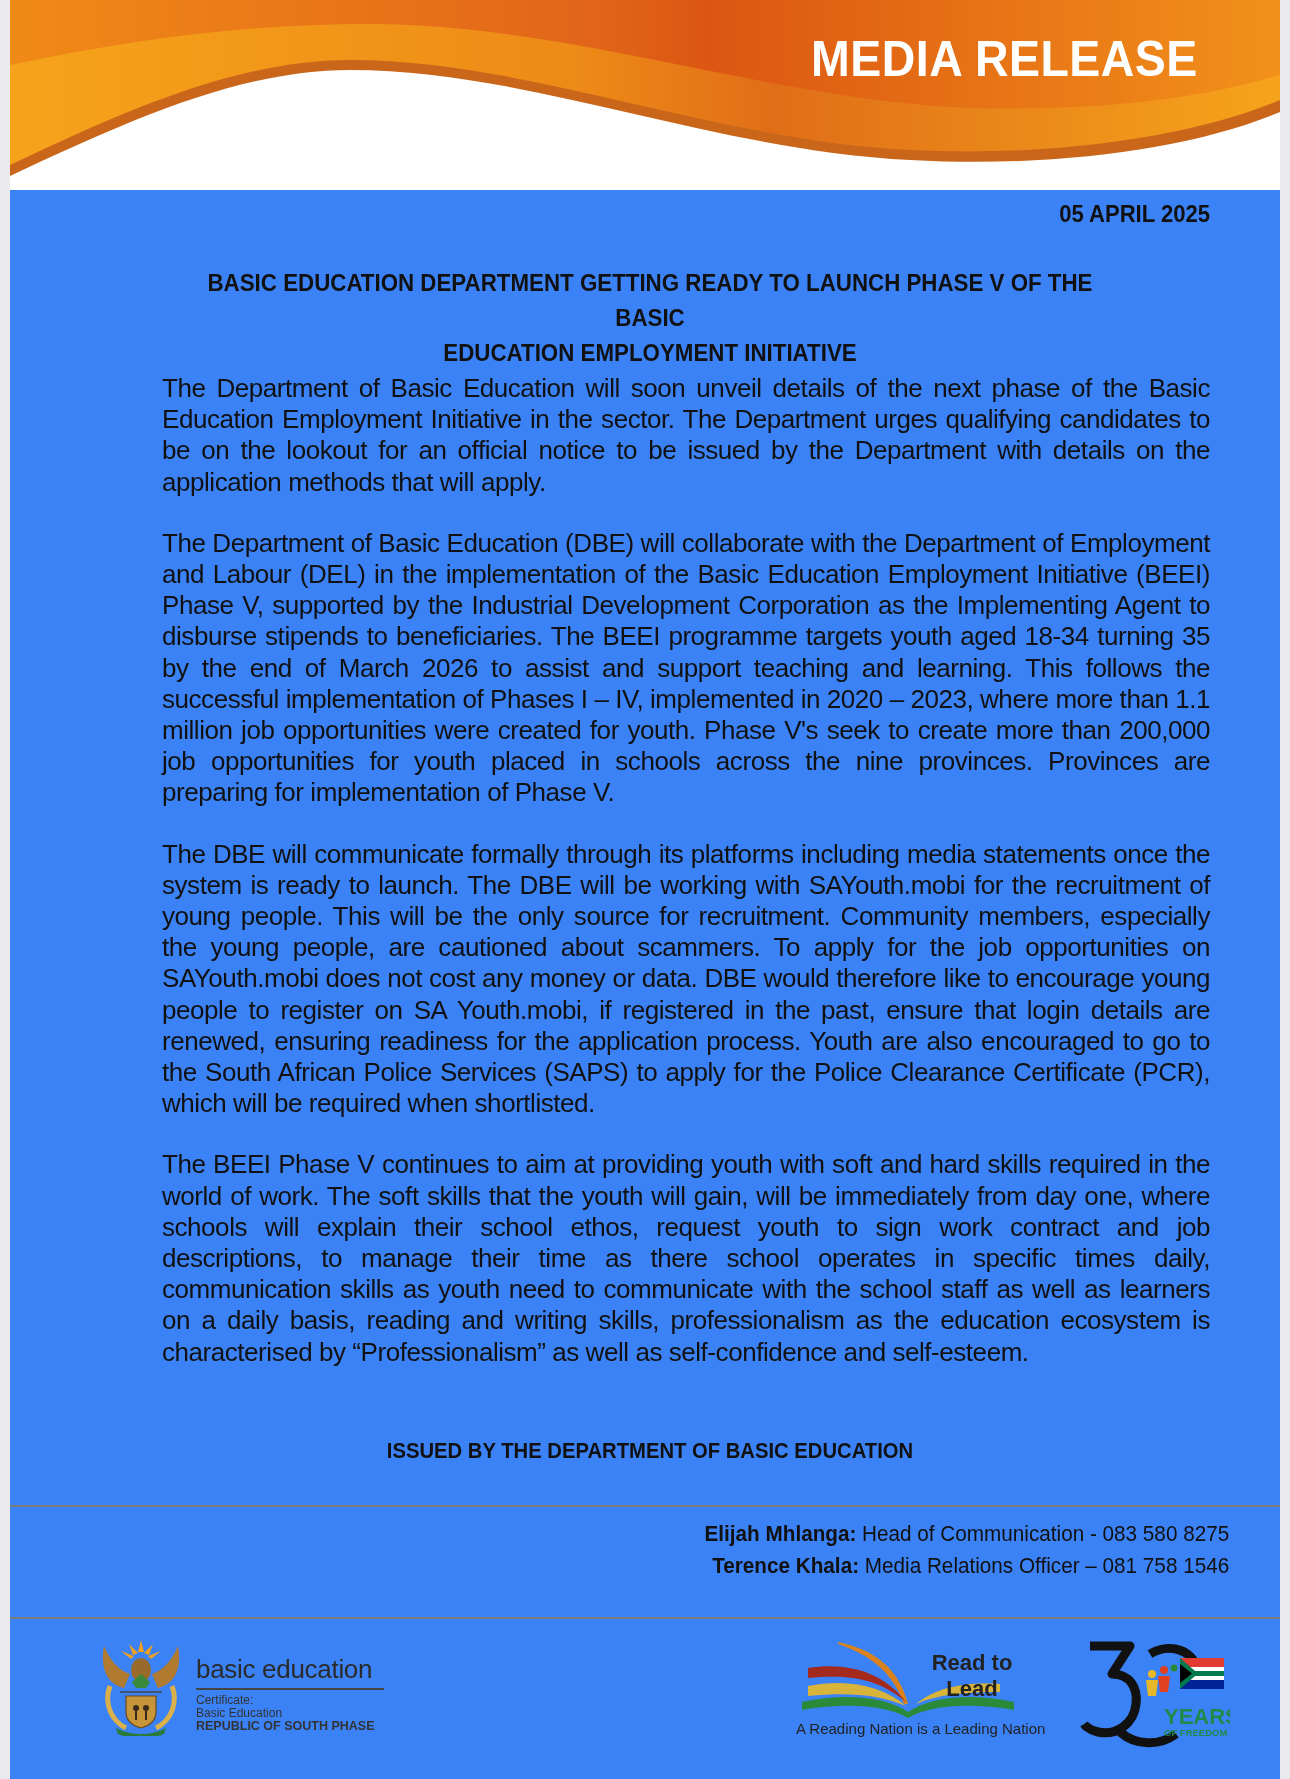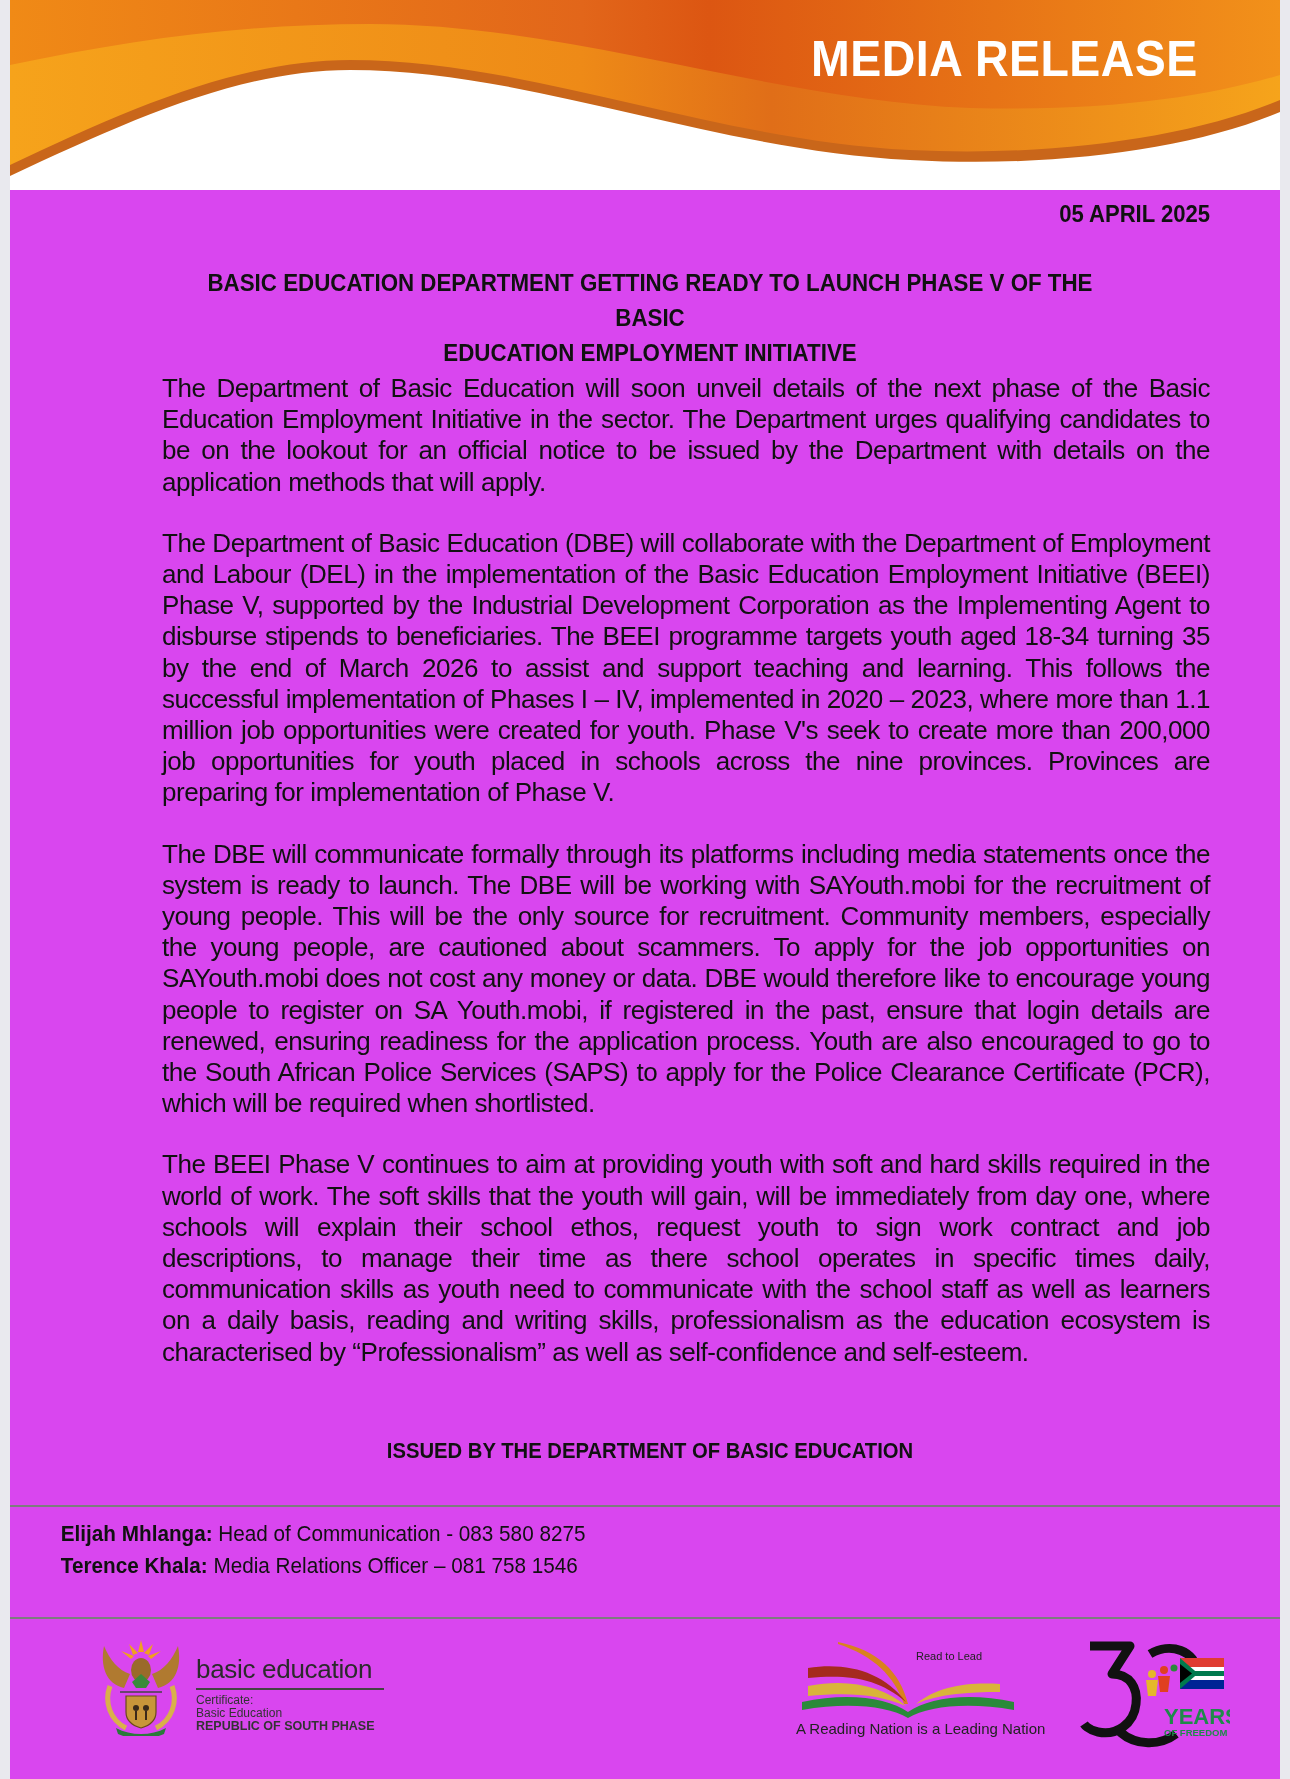--- a/index.html
+++ b/index.html
@@ -1,20 +1,20 @@
 <!DOCTYPE html>
 <html><head>
 <meta charset="utf-8">
 <style>
   * { box-sizing: border-box; margin: 0; padding: 0; }
   html, body { width: 1290px; height: 1779px; background: #e9e9ee; overflow: hidden; }
   body { font-family: "Liberation Sans", sans-serif; color: #111; }
   .page {
     position: absolute; left: 10px; top: 0; width: 1270px; height: 1779px;
-    background: #d946ef; overflow: hidden;
+    background: #3b82f6; overflow: hidden;
   }
   .header-wave { position: absolute; left: 0; top: 0; width: 1270px; height: 190px; }
   .header-title {
     position: absolute; right: 82px; top: 30px;
     font-family: "Liberation Sans", sans-serif; font-size: 50px; font-weight: 700;
     color: #ffffff; letter-spacing: 0.5px; transform: scaleX(0.93); transform-origin: right center;
   }
   .date {
     position: absolute; right: 70px; top: 200px;
     font-size: 24px; font-weight: 700; transform: scaleX(0.92); transform-origin: right center;
@@ -28,32 +28,32 @@
   .para {
     font-size: 26px; line-height: 31.2px; text-align: justify; margin-bottom: 30px;
     font-family: "Liberation Sans Narrow", "Liberation Sans", sans-serif;
     letter-spacing: -0.45px; word-spacing: 0px;
   }
   .issued {
     position: absolute; left: 140px; width: 1000px; top: 1438px; text-align: center;
     font-size: 22px; font-weight: 700; transform: scaleX(0.92); transform-origin: center top;
   }
   .rule { position: absolute; left: 0; width: 1270px; height: 2px; background: #7d7d7d; }
-  .contacts { position: absolute; left: 0; width: 1270px; top: 1518px; text-align: left; }
+  .contacts { position: absolute; left: 0; width: 1270px; top: 1518px; text-align: right; }
   .contact-line { font-size: 22.5px; line-height: 32px; transform: scaleX(0.92); }
   .contact-line b { font-weight: 700; }
   .footer-logos { position: absolute; left: 0; top: 1630px; width: 1270px; height: 140px; padding-left: 36px; }
   .dbe-logo { position: absolute; left: 86px; top: 6px; width: 300px; height: 110px; }
   .dbe-text { position: absolute; left: 100px; top: 18px; width: 200px; }
   .dbe-name { font-size: 26px; color: #2b2b2b; letter-spacing: -0.3px; }
   .dbe-line { height: 2px; background: #444; width: 188px; margin: 3px 0 4px 0; }
   .dbe-sub { font-size: 12px; line-height: 13px; color: #333; }
   .dbe-sub.bold { font-weight: 700; font-size: 12.5px; }
   .rtl-logo { position: absolute; left: 778px; top: 2px; width: 240px; height: 110px; }
-  .rtl-title { position: absolute; left: 128px; top: 18px; font-size: 11px; font-weight: 400; color: #222; }
+  .rtl-title { position: absolute; left: 128px; top: 18px; font-size: 22px; font-weight: 700; color: #222; text-align: center; }
   .rtl-tagline { position: absolute; left: 8px; top: 88px; font-size: 15px; color: #222; white-space: nowrap; }
   .freedom-logo { position: absolute; left: 1070px; top: 4px; width: 150px; height: 120px; }
 </style>
 </head>
 <body>
 
 <div class="page">
 
   <svg class="header-wave" viewBox="0 0 1270 190" preserveAspectRatio="none">
     <defs>

